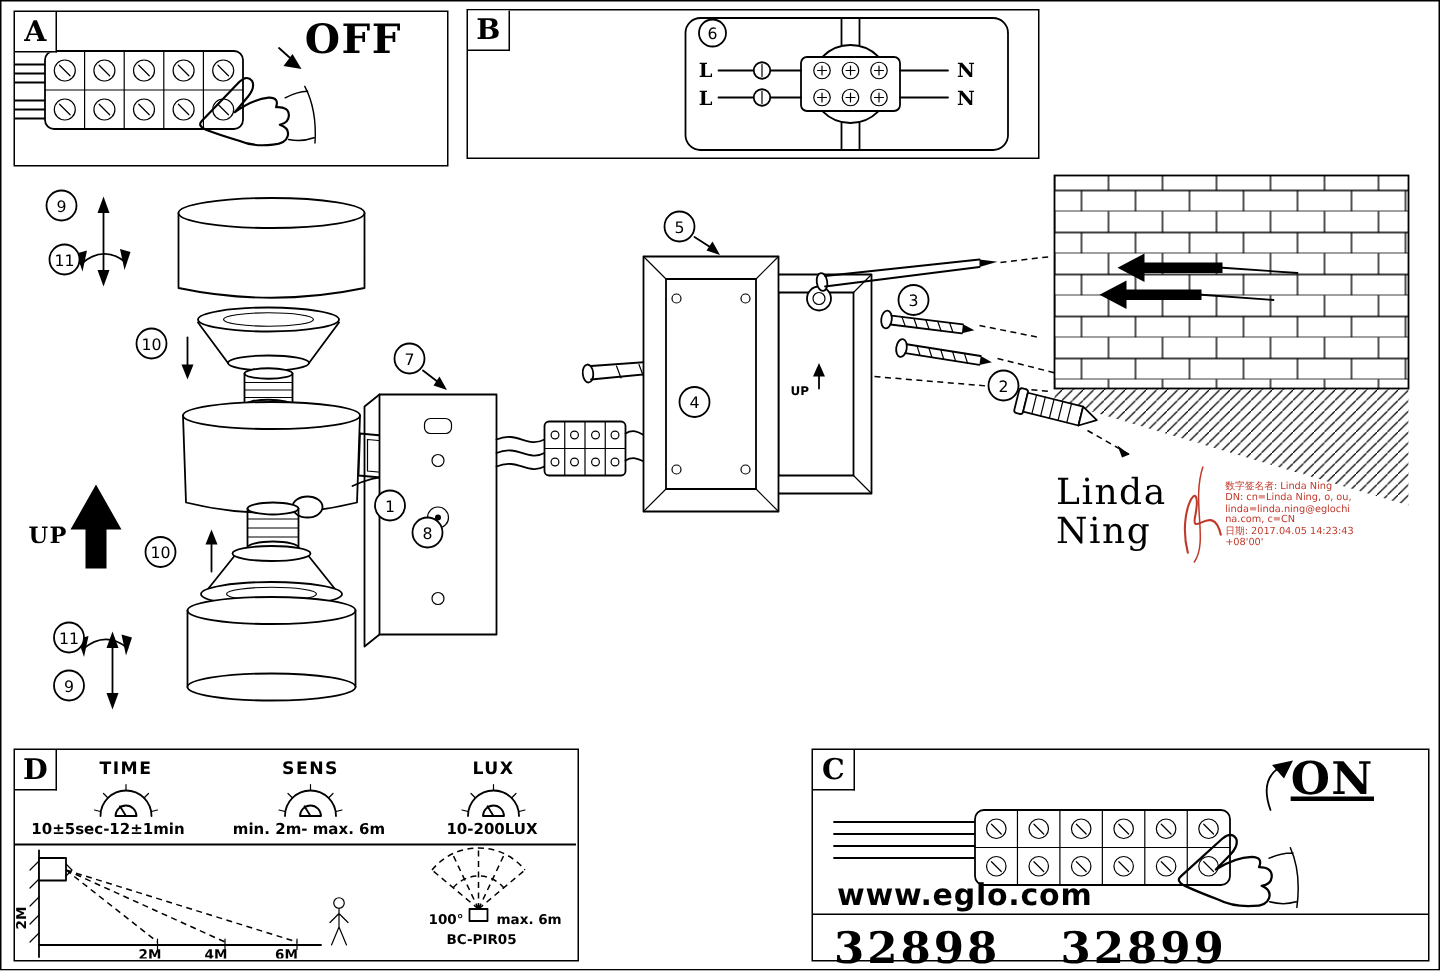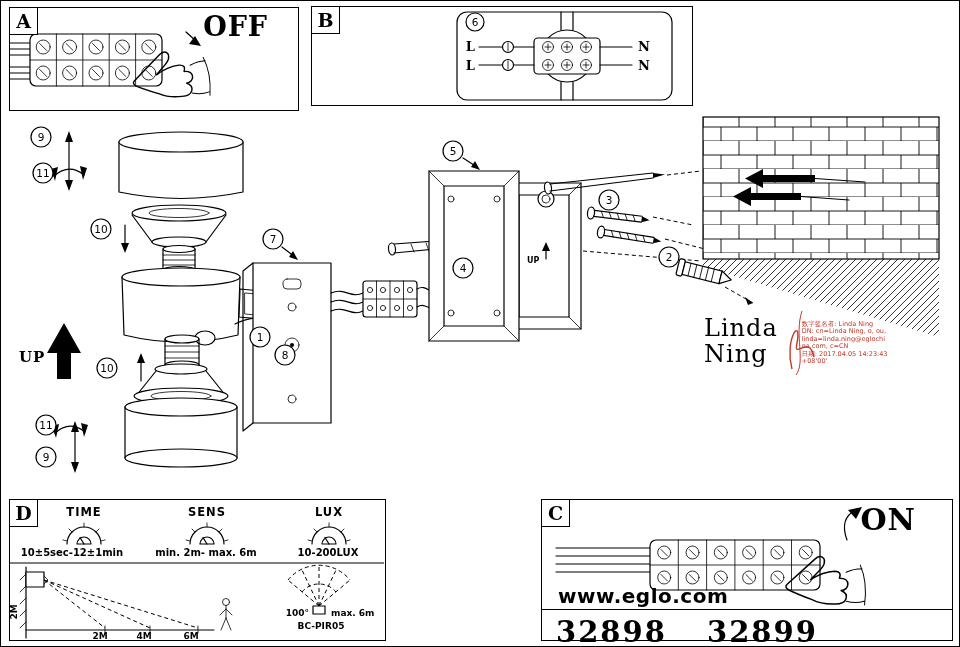--- a/index.html
+++ b/index.html
@@ -10,21 +10,21 @@
   .panel svg{position:absolute;left:0;top:0;}
   #panel-a{left:8px;top:6px;width:290px;height:104px;}
   #panel-b{left:310px;top:5px;width:382px;height:100px;}
   #panel-d{left:8px;top:498px;width:377px;height:142px;}
   #panel-c{left:540px;top:498px;width:412px;height:142px;}
   .corner{position:absolute;top:0;left:0;width:27px;height:26px;border-right:1.6px solid #000;
           border-bottom:1.6px solid #000;display:flex;align-items:center;justify-content:center;
           font:700 19px "DejaVu Serif",serif;background:#fff;z-index:3;}
   .state-label{position:absolute;font:600 27px "DejaVu Serif",serif;letter-spacing:1px;z-index:3;}
   #panel-a .state-label{right:30px;top:3px;}
-  #panel-c .state-label{right:36px;top:2px;font-size:30px;}
+  #panel-c .state-label{right:36px;top:2px;font-size:30px;text-decoration:underline;}
   .website{position:absolute;left:16px;top:84px;font:700 20px "DejaVu Sans",sans-serif;letter-spacing:.5px;z-index:3;text-align:right;}
   .models{position:absolute;left:14px;top:115px;font:700 29px "DejaVu Serif",serif;
           letter-spacing:2px;word-spacing:28px;z-index:3;}
   .sep-line{position:absolute;left:0;top:109px;width:100%;border-top:1.6px solid #000;z-index:2;}
   
   .ln{stroke:#000;stroke-width:1.2;fill:none;stroke-linecap:round;stroke-linejoin:round;}
   .lnt{stroke:#000;stroke-width:.8;fill:none;stroke-linecap:round;}
   .fill-w{fill:#fff;stroke:#000;stroke-width:1.2;stroke-linejoin:round;}
   .dash{stroke:#000;stroke-width:1;fill:none;stroke-dasharray:4 3;}
   .solid{fill:#000;stroke:none;}
@@ -32,21 +32,21 @@
   .cot{font:10.5px "DejaVu Sans",sans-serif;text-anchor:middle;fill:#000;}
   .up-main{font:700 15px "DejaVu Serif",serif;letter-spacing:1px;fill:#000;}
   .frame-up{font:700 8px "DejaVu Sans",sans-serif;fill:#000;}
   .bterm{font:700 13px "DejaVu Serif",serif;fill:#000;}
   .dlab{font:700 11.5px "DejaVu Sans",sans-serif;text-anchor:middle;letter-spacing:1px;fill:#000;}
   .dval{font:700 10px "DejaVu Sans",sans-serif;text-anchor:middle;fill:#000;}
   .dsm{font:700 9px "DejaVu Sans",sans-serif;fill:#000;}
   
   .signature{position:absolute;left:703px;top:315px;width:252px;display:flex;gap:24px;z-index:2;}
   .sig-name{font:400 24px "DejaVu Serif",serif;line-height:1.08;letter-spacing:1px;}
-  .sig-stamp{color:#c0392b;font:6.5px/1.15 "DejaVu Sans",sans-serif;padding-top:5px;}
+  .sig-stamp{color:#c0392b;font:6.5px/1.15 "DejaVu Sans",sans-serif;padding-top:5px;margin-left:15px;}
 </style>
 </head>
 <body>
 
 <div class="page">
 
   <svg class="art" viewBox="0 0 960 647" xmlns="http://www.w3.org/2000/svg">
     <defs>
       <pattern id="bricks" width="36" height="28" patternUnits="userSpaceOnUse">
         <rect width="36" height="28" fill="#fff"></rect>

